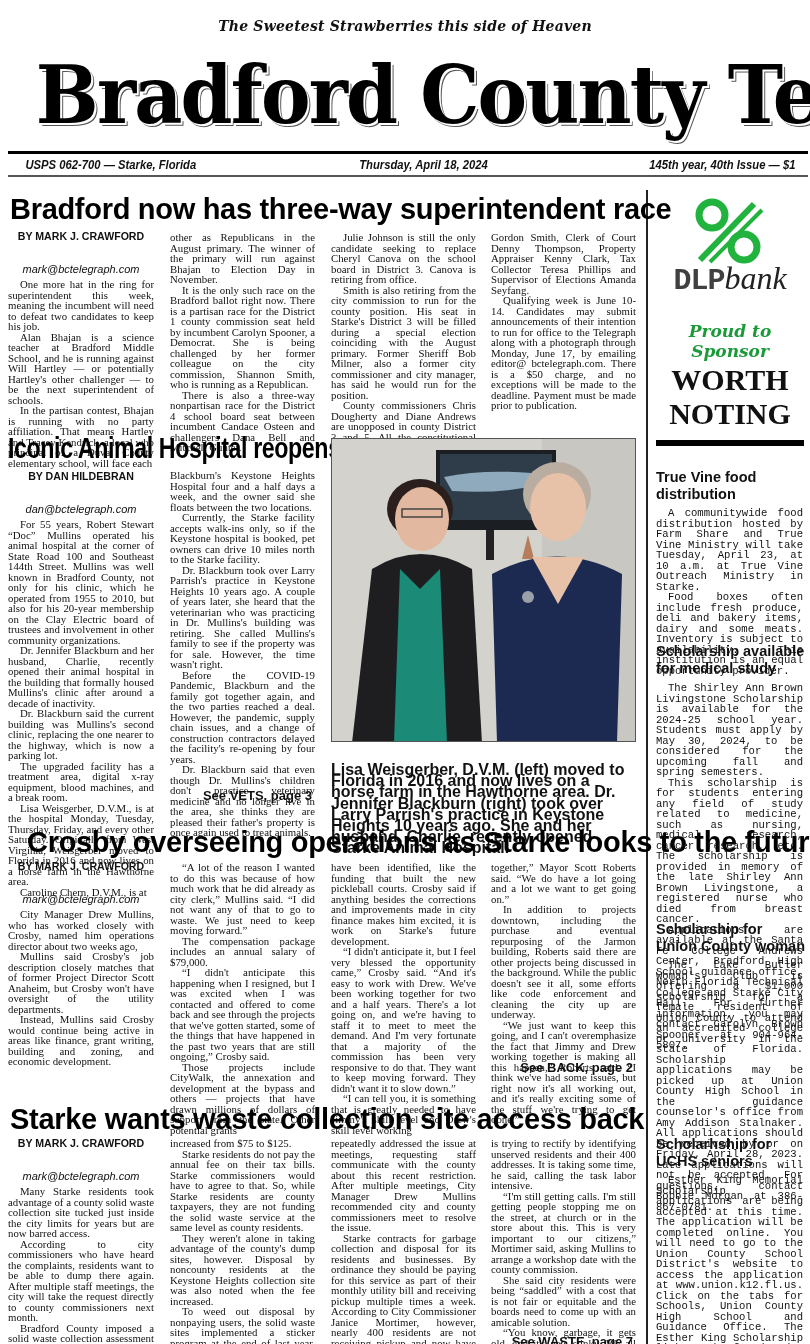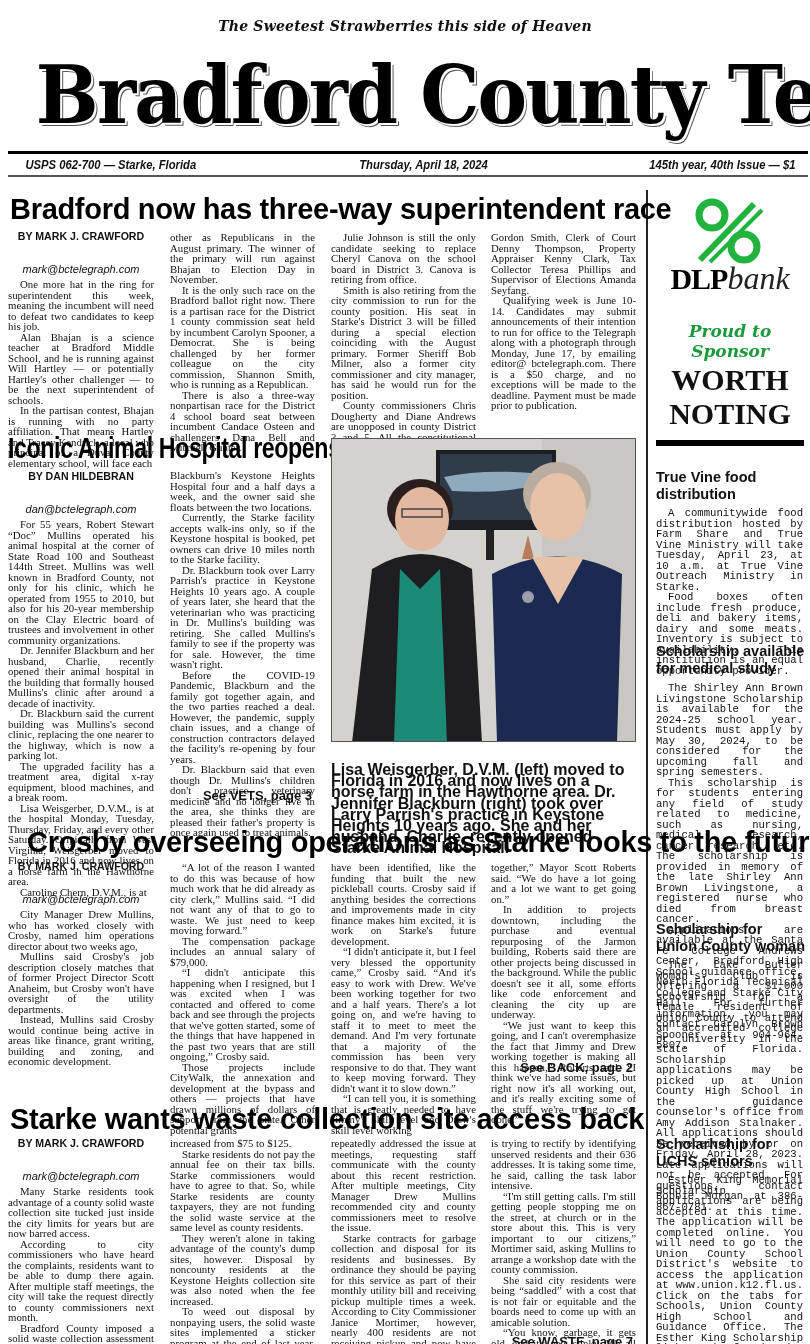--- a/index.html
+++ b/index.html
@@ -32,21 +32,21 @@
 
   .seemore { position: absolute; font-family: "Liberation Sans", sans-serif; font-weight: bold; font-size: 13px; text-align: right; }
 
   .photo { position: absolute; left: 331px; top: 438px; width: 305px; height: 304px; border: 1px solid #555; overflow: hidden;
     background: linear-gradient(180deg, #d9d7d2 0%, #cfcdc8 60%, #c6c4be 100%); }
   .caption { position: absolute; left: 331px; top: 748px; width: 305px; font-family: "Liberation Sans", sans-serif; font-weight: bold;
     font-size: 16px; line-height: 11.2px; margin-top: 16px; }
 
   .sidebar-ad { position: absolute; left: 652px; top: 195px; width: 156px; }
   .dlp { position: absolute; left: 0; top: 65px; width: 156px; text-align: center; }
-  .dlp-word { font-family: Liberation Serif, serif; font-weight: bold; font-size: 30px; color: #000000; letter-spacing: -1px; }
+  .dlp-word { font-family: Liberation Mono, monospace; font-weight: bold; font-size: 30px; color: #404040; letter-spacing: -1px; }
   .dlp-bank { font-family: "Liberation Serif", serif; font-style: italic; font-size: 32px; font-weight: normal; color: #222; }
   .proud { position: absolute; left: 0; top: 126px; width: 156px; text-align: center; font-family: "DejaVu Serif", serif; font-style: italic; font-weight: bold;
     color: #1c9a3a; font-size: 17px; }
   .worth { position: absolute; left: 0; top: 168px; width: 156px; text-align: center; font-family: "Liberation Serif", serif; font-weight: bold;
     font-size: 30px; line-height: 34px; }
   .worth-bar { position: absolute; left: 4px; top: 245px; width: 148px; height: 6px; background: #000; }
 
   .side-head { position: absolute; left: 656px; width: 150px; font-family: "Liberation Sans", sans-serif; font-weight: bold; font-size: 14.5px; line-height: 16.5px; }
   .side-col { position: absolute; left: 656px; width: 147px; font-size: 10.6px; line-height: 10.5px; text-align: justify; font-family: Liberation Mono, monospace; }
   .side-col p { text-indent: 12px; }
@@ -181,21 +181,21 @@
   <p>Starke residents do not pay the annual fee on their tax bills. Starke commissioners would have to agree to that. So, while Starke residents are county taxpayers, they are not funding the solid waste service at the same level as county residents.</p>
   <p>They weren't alone in taking advantage of the county's dump sites, however. Disposal by noncounty residents at the Keystone Heights collection site was also noted when the fee increased.</p>
   <p>To weed out disposal by nonpaying users, the solid waste sites implemented a sticker program at the end of last year. Disposal requires a sticker, and a sticker requires proof of payment.</p>
 </div>
 <div class="col" style="left:331px; top:1138px; width:145px;">
   <p style="text-indent:0">repeatedly addressed the issue at meetings, requesting staff communicate with the county about this recent restriction. After multiple meetings, City Manager Drew Mullins recommended city and county commissioners meet to resolve the issue.</p>
   <p>Starke contracts for garbage collection and disposal for its residents and businesses. By ordinance they should be paying for this service as part of their monthly utility bill and receiving pickup multiple times a week. According to City Commissioner Janice Mortimer, however, nearly 400 residents are not receiving pickup and now have nowhere to take their garbage.</p>
 
 </div>
 <div class="col" style="left:491px; top:1138px; width:145px;">
-  <p style="text-indent:0">is trying to rectify by identifying unserved residents and their 636 addresses. It is taking some time, he said, calling the task labor intensive.</p>
+  <p style="text-indent:0">is trying to rectify by identifying unserved residents and their 400 addresses. It is taking some time, he said, calling the task labor intensive.</p>
   <p>“I'm still getting calls. I'm still getting people stopping me on the street, at church or in the store about this. This is very important to our citizens,” Mortimer said, asking Mullins to arrange a workshop date with the county commission.</p>
   <p>She said city residents were being “saddled” with a cost that is not fair or equitable and the boards need to come up with an amicable solution.</p>
   <p>“You know, garbage, it gets old, and it's gets stinky. We all know, and this is really gotten quite bad,” she said.</p>
 </div>
 <div class="seemore" style="left:491px; top:1334px; width:142px;">See WASTE, page 7</div>
 
 <div class="sidebar-ad">
   <svg style="position:absolute; left:40px; top:3px;" width="72" height="66" viewBox="0 0 72 66">
     <circle cx="20" cy="17" r="13" fill="none" stroke="#22b33f" stroke-width="7"></circle>
     <circle cx="52" cy="49" r="13" fill="none" stroke="#22b33f" stroke-width="7"></circle>

